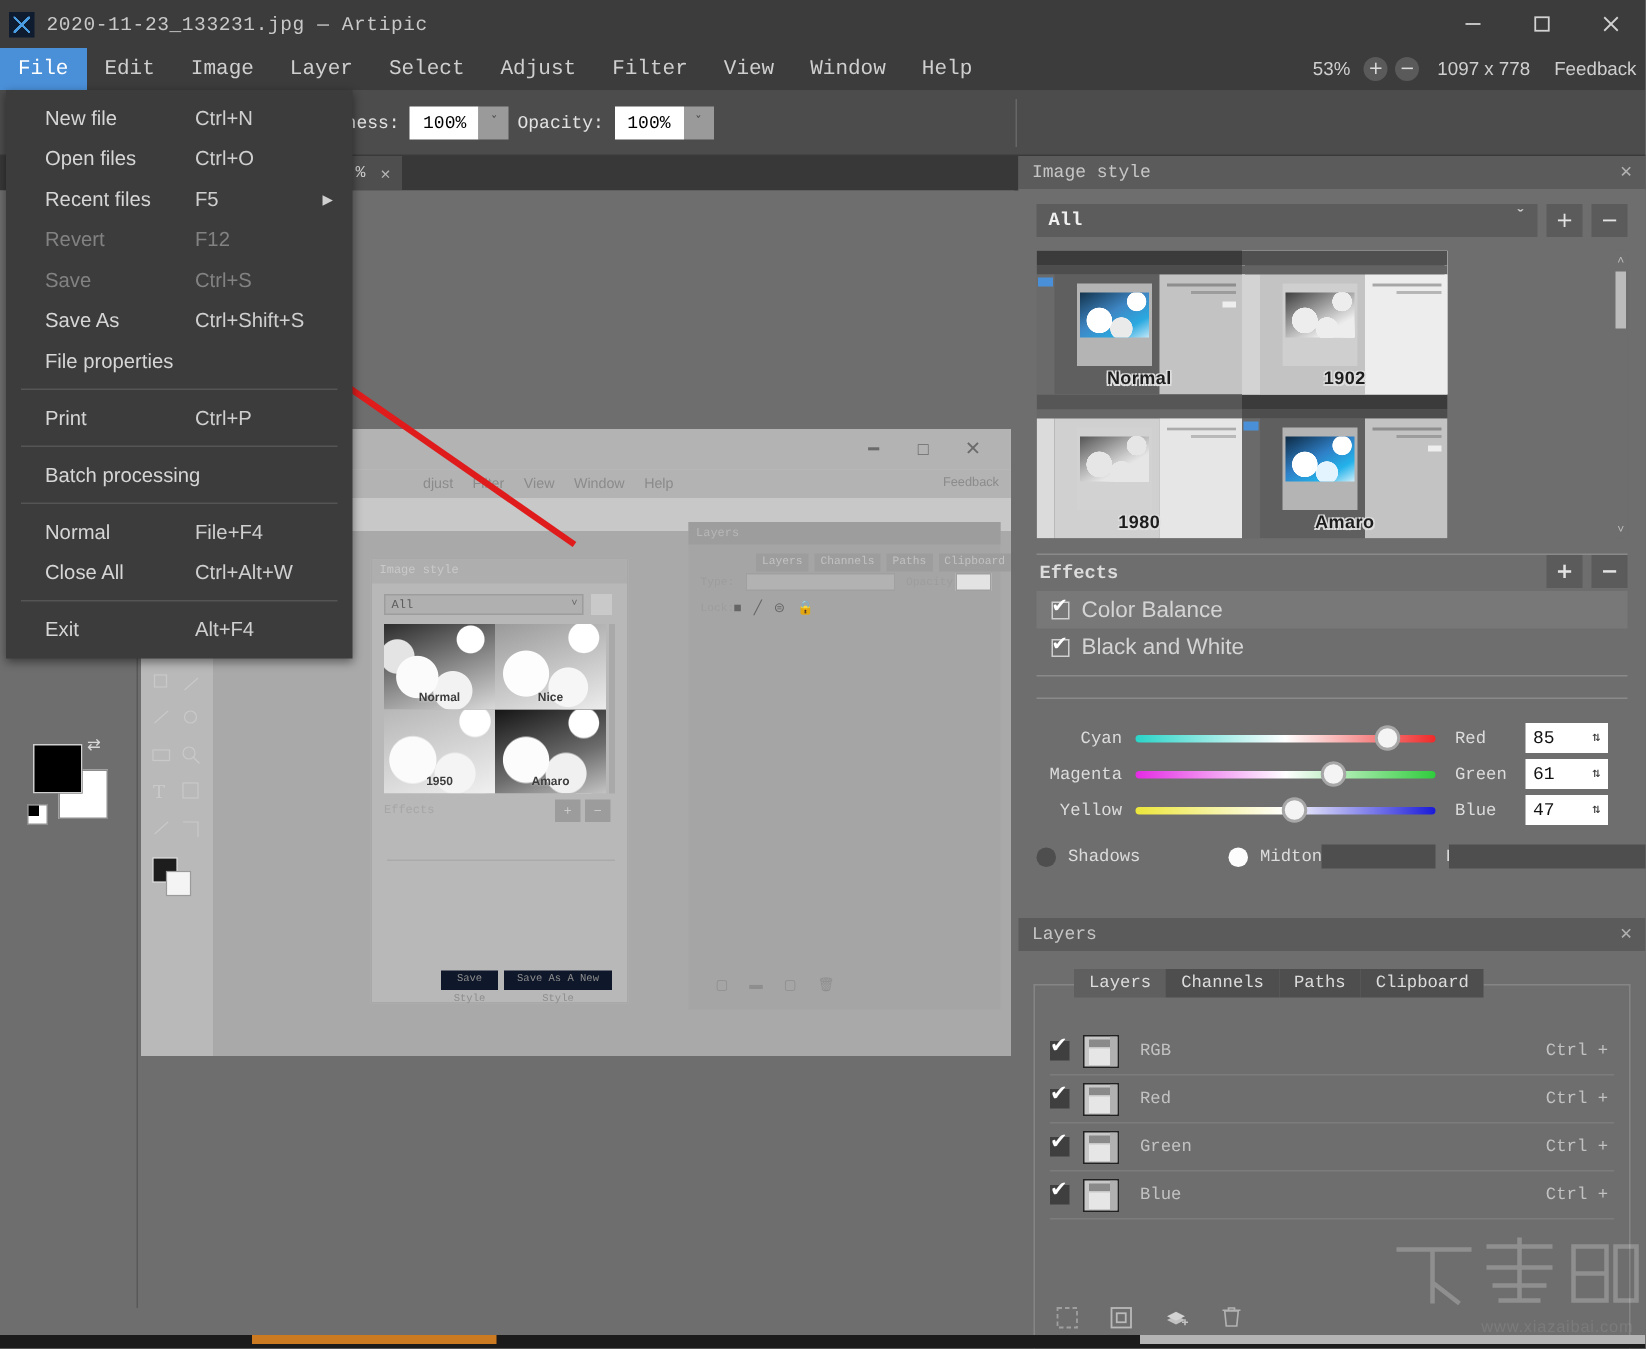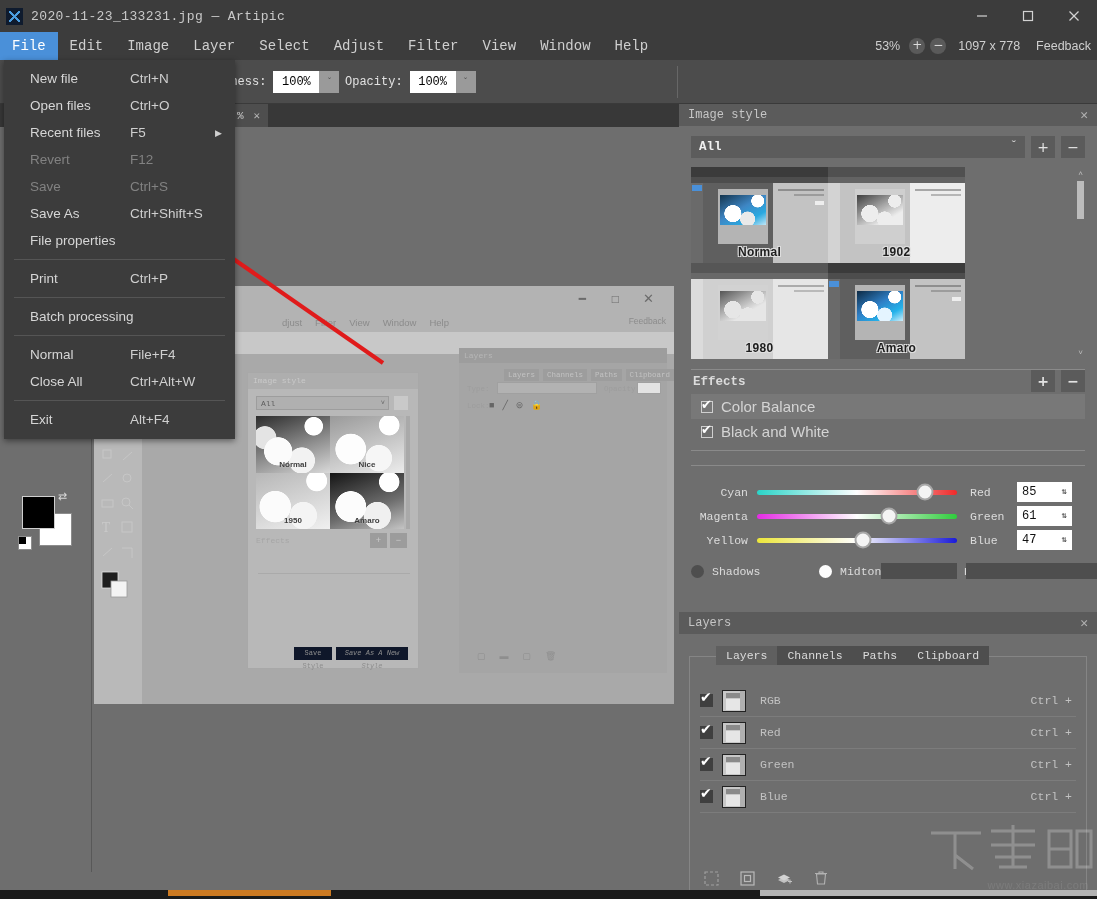--- a/index.html
+++ b/index.html
@@ -572,21 +572,21 @@
               linear-gradient(160deg,#151515,#6d6d6d 60%,#c4c4c4)"></div>
             <span class="lbl">Amaro</span>
           </div>
         </div>
         <div class="inner-scroll"></div>
         <span class="inner-row-lbl">Effects</span>
         <span class="inner-pm" style="left:122px;">+</span>
         <span class="inner-pm" style="left:142px;">−</span>
         <div class="inner-hr"></div>
         <span class="inner-btn-wide" style="left:46px; width:38px;">Save Style</span>
-        <span class="inner-btn-wide" style="left:88px; width:72px;font-style:italic;">Save As A New Style</span>
+        <span class="inner-btn-wide" style="left:88px; width:72px;">Save As A New Style</span>
       </div>
 
       <div class="inner-panel-layers">
         <div class="inner-pl-head">Layers</div>
         <div class="inner-pl-tabs">
           <span>Layers</span>
           <span>Channels</span>
           <span>Paths</span>
           <span>Clipboard</span>
         </div>

